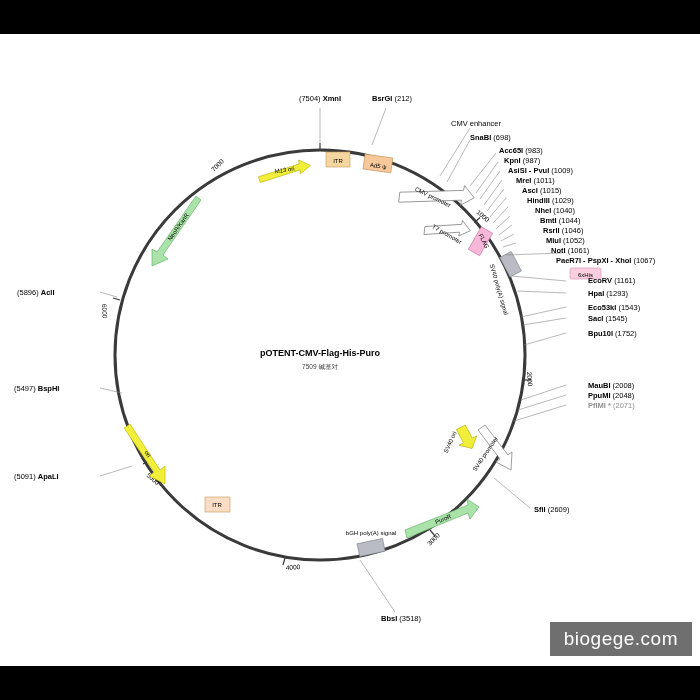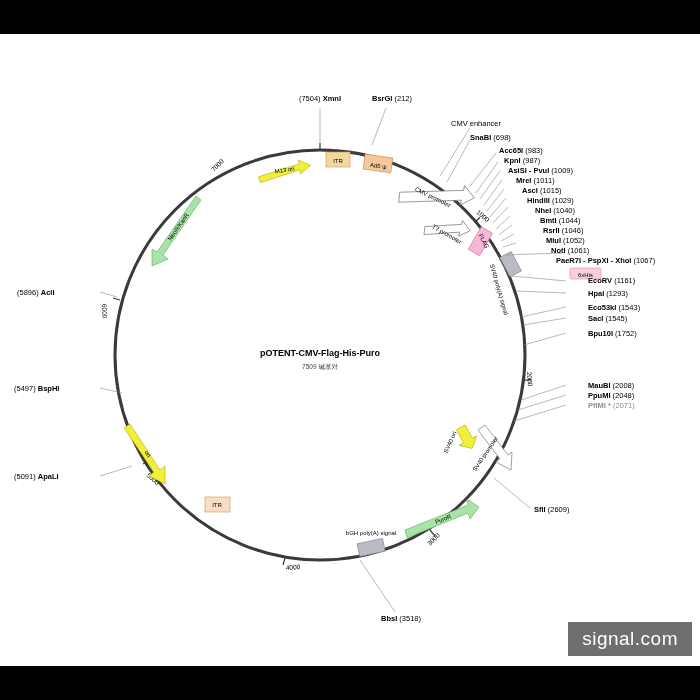--- a/index.html
+++ b/index.html
@@ -195,14 +195,14 @@
     <text class="lbl gray" x="588" y="408"><tspan font-weight="bold">PflMI *</tspan><tspan>  (2071)</tspan></text>
     <text class="lbl" x="534" y="512"><tspan font-weight="bold">SfiI</tspan><tspan>  (2609)</tspan></text>
 
     <text class="lbl" x="381" y="621"><tspan font-weight="bold">BbsI</tspan><tspan>  (3518)</tspan></text>
 
     <text class="lbl" x="17" y="295"><tspan>(5896)  </tspan><tspan font-weight="bold">AclI</tspan></text>
     <text class="lbl" x="14" y="391"><tspan>(5497)  </tspan><tspan font-weight="bold">BspHI</tspan></text>
     <text class="lbl" x="14" y="479"><tspan>(5091)  </tspan><tspan font-weight="bold">ApaLI</tspan></text>
   </svg>
 
-  <div class="wm">signal.com</div>
+  <div class="wm">biogege.com</div>
 </div>
 
 </body></html>

